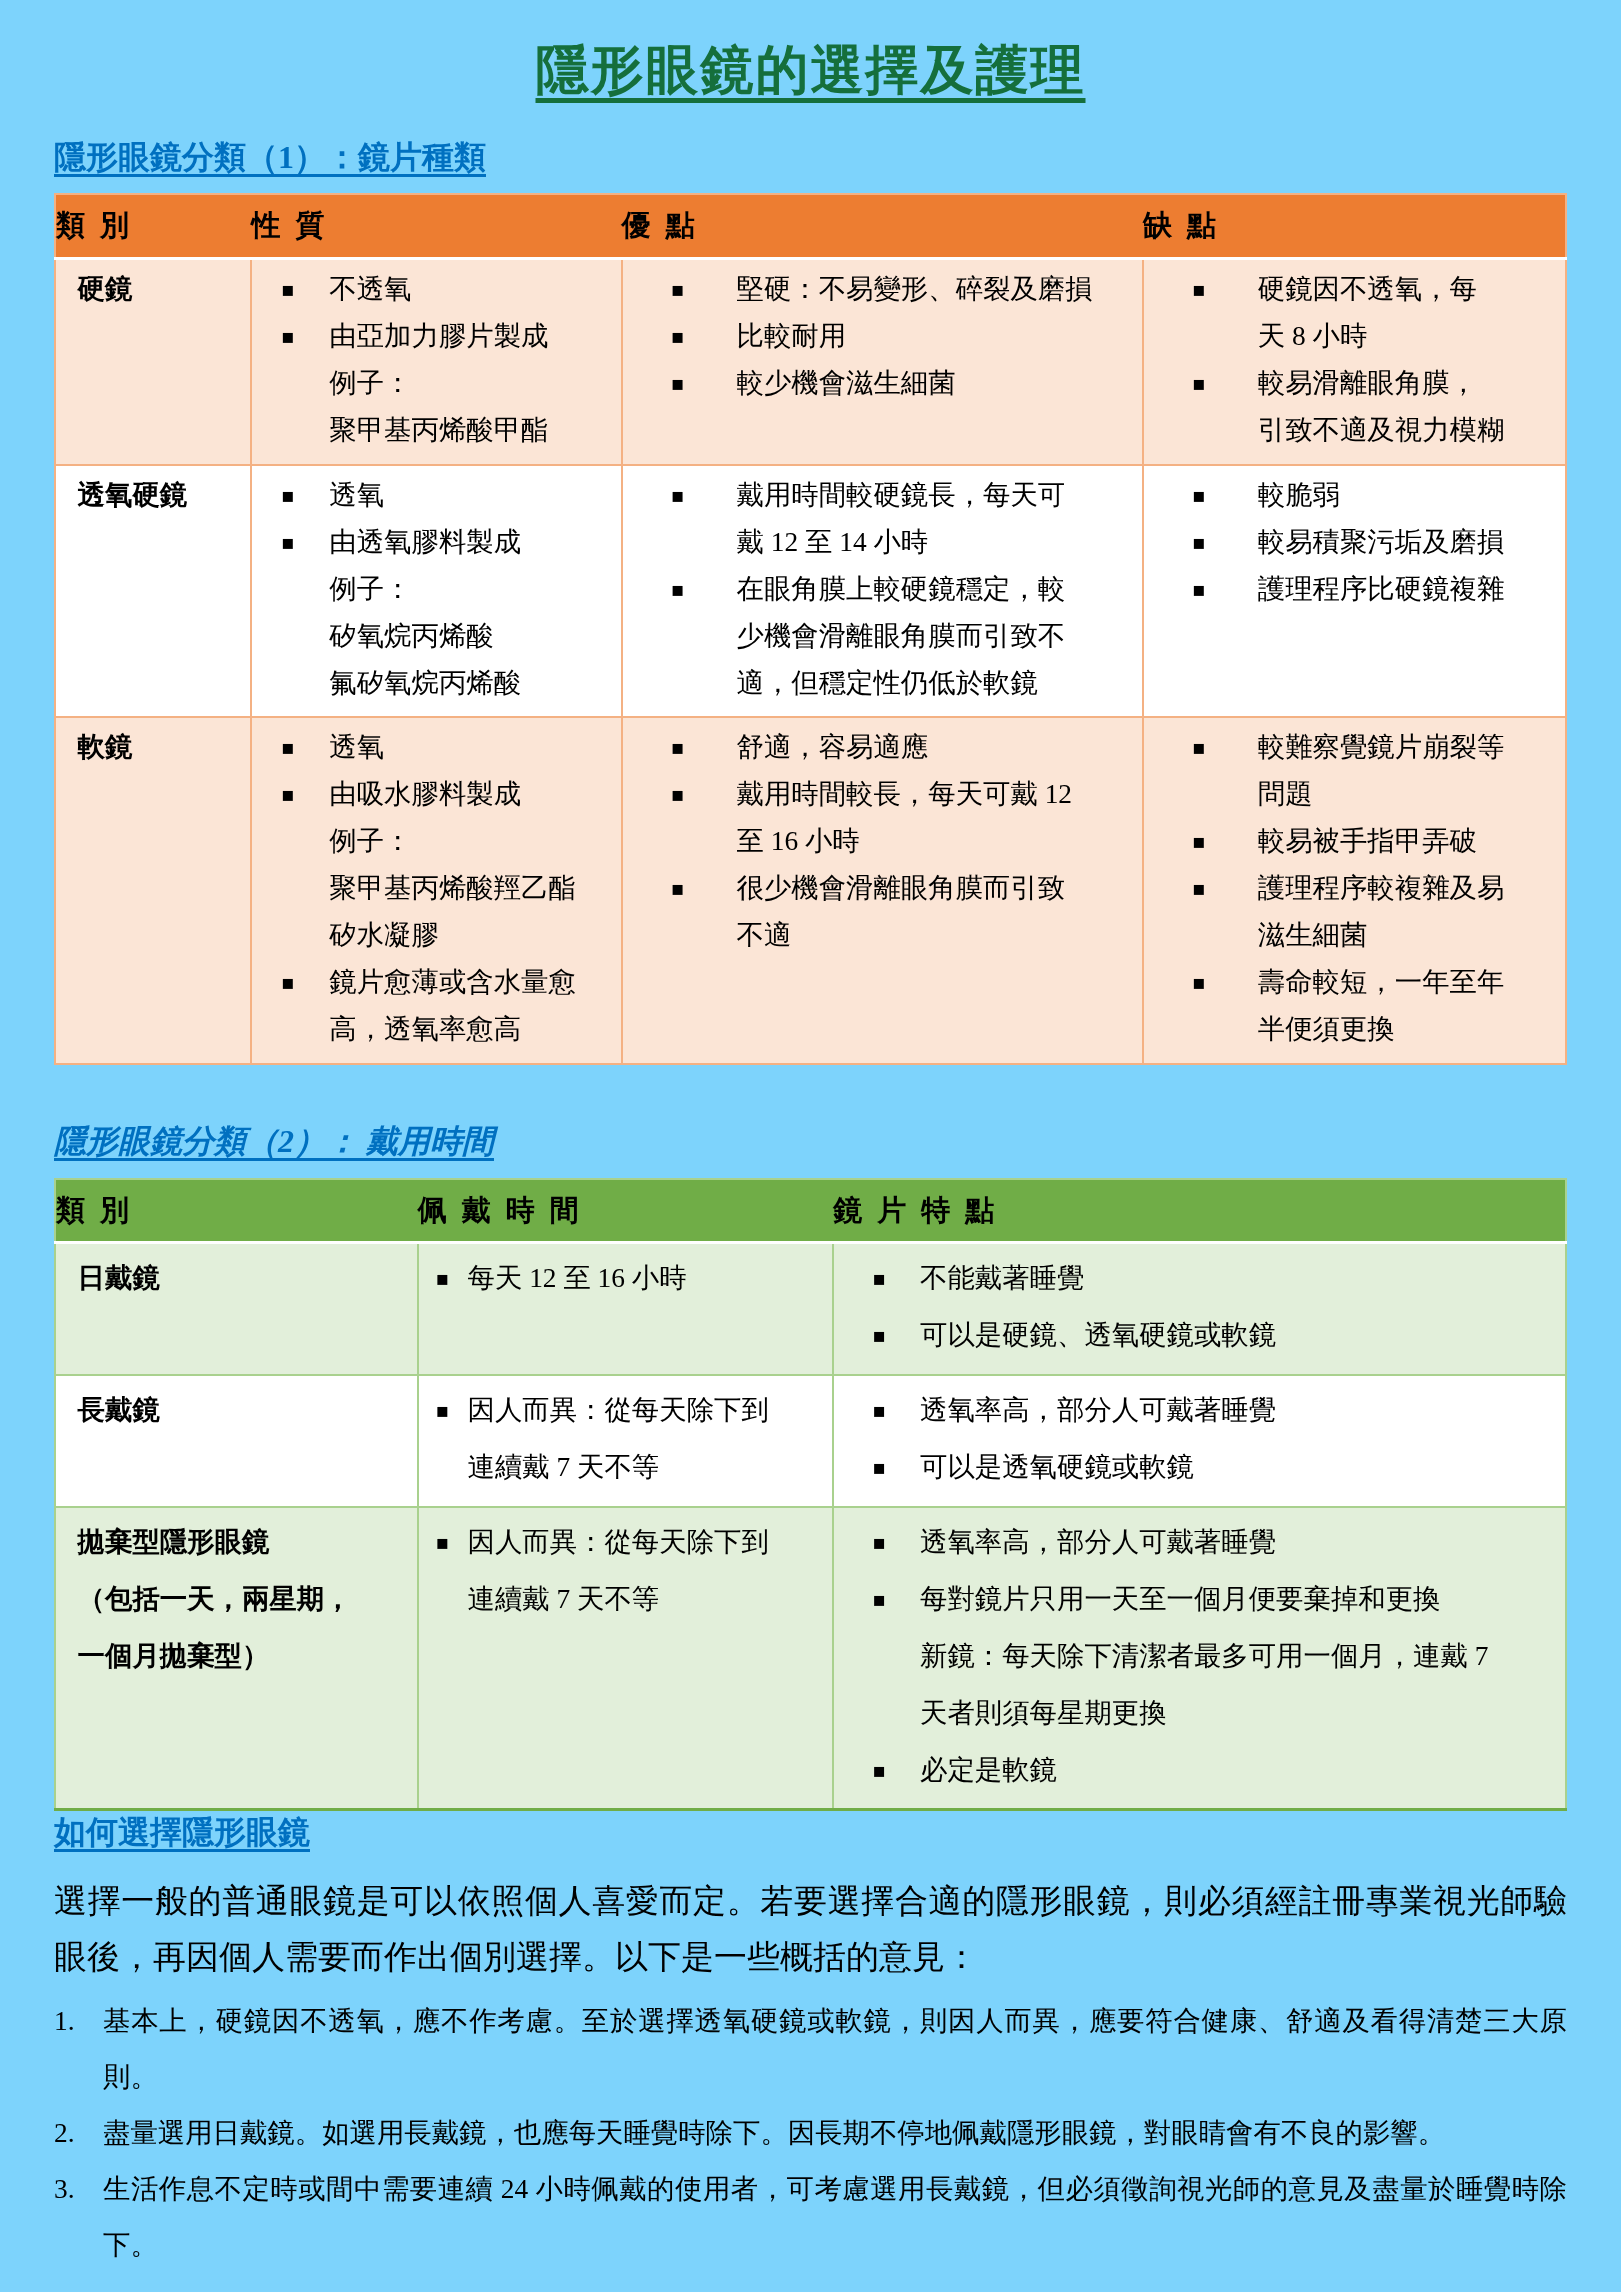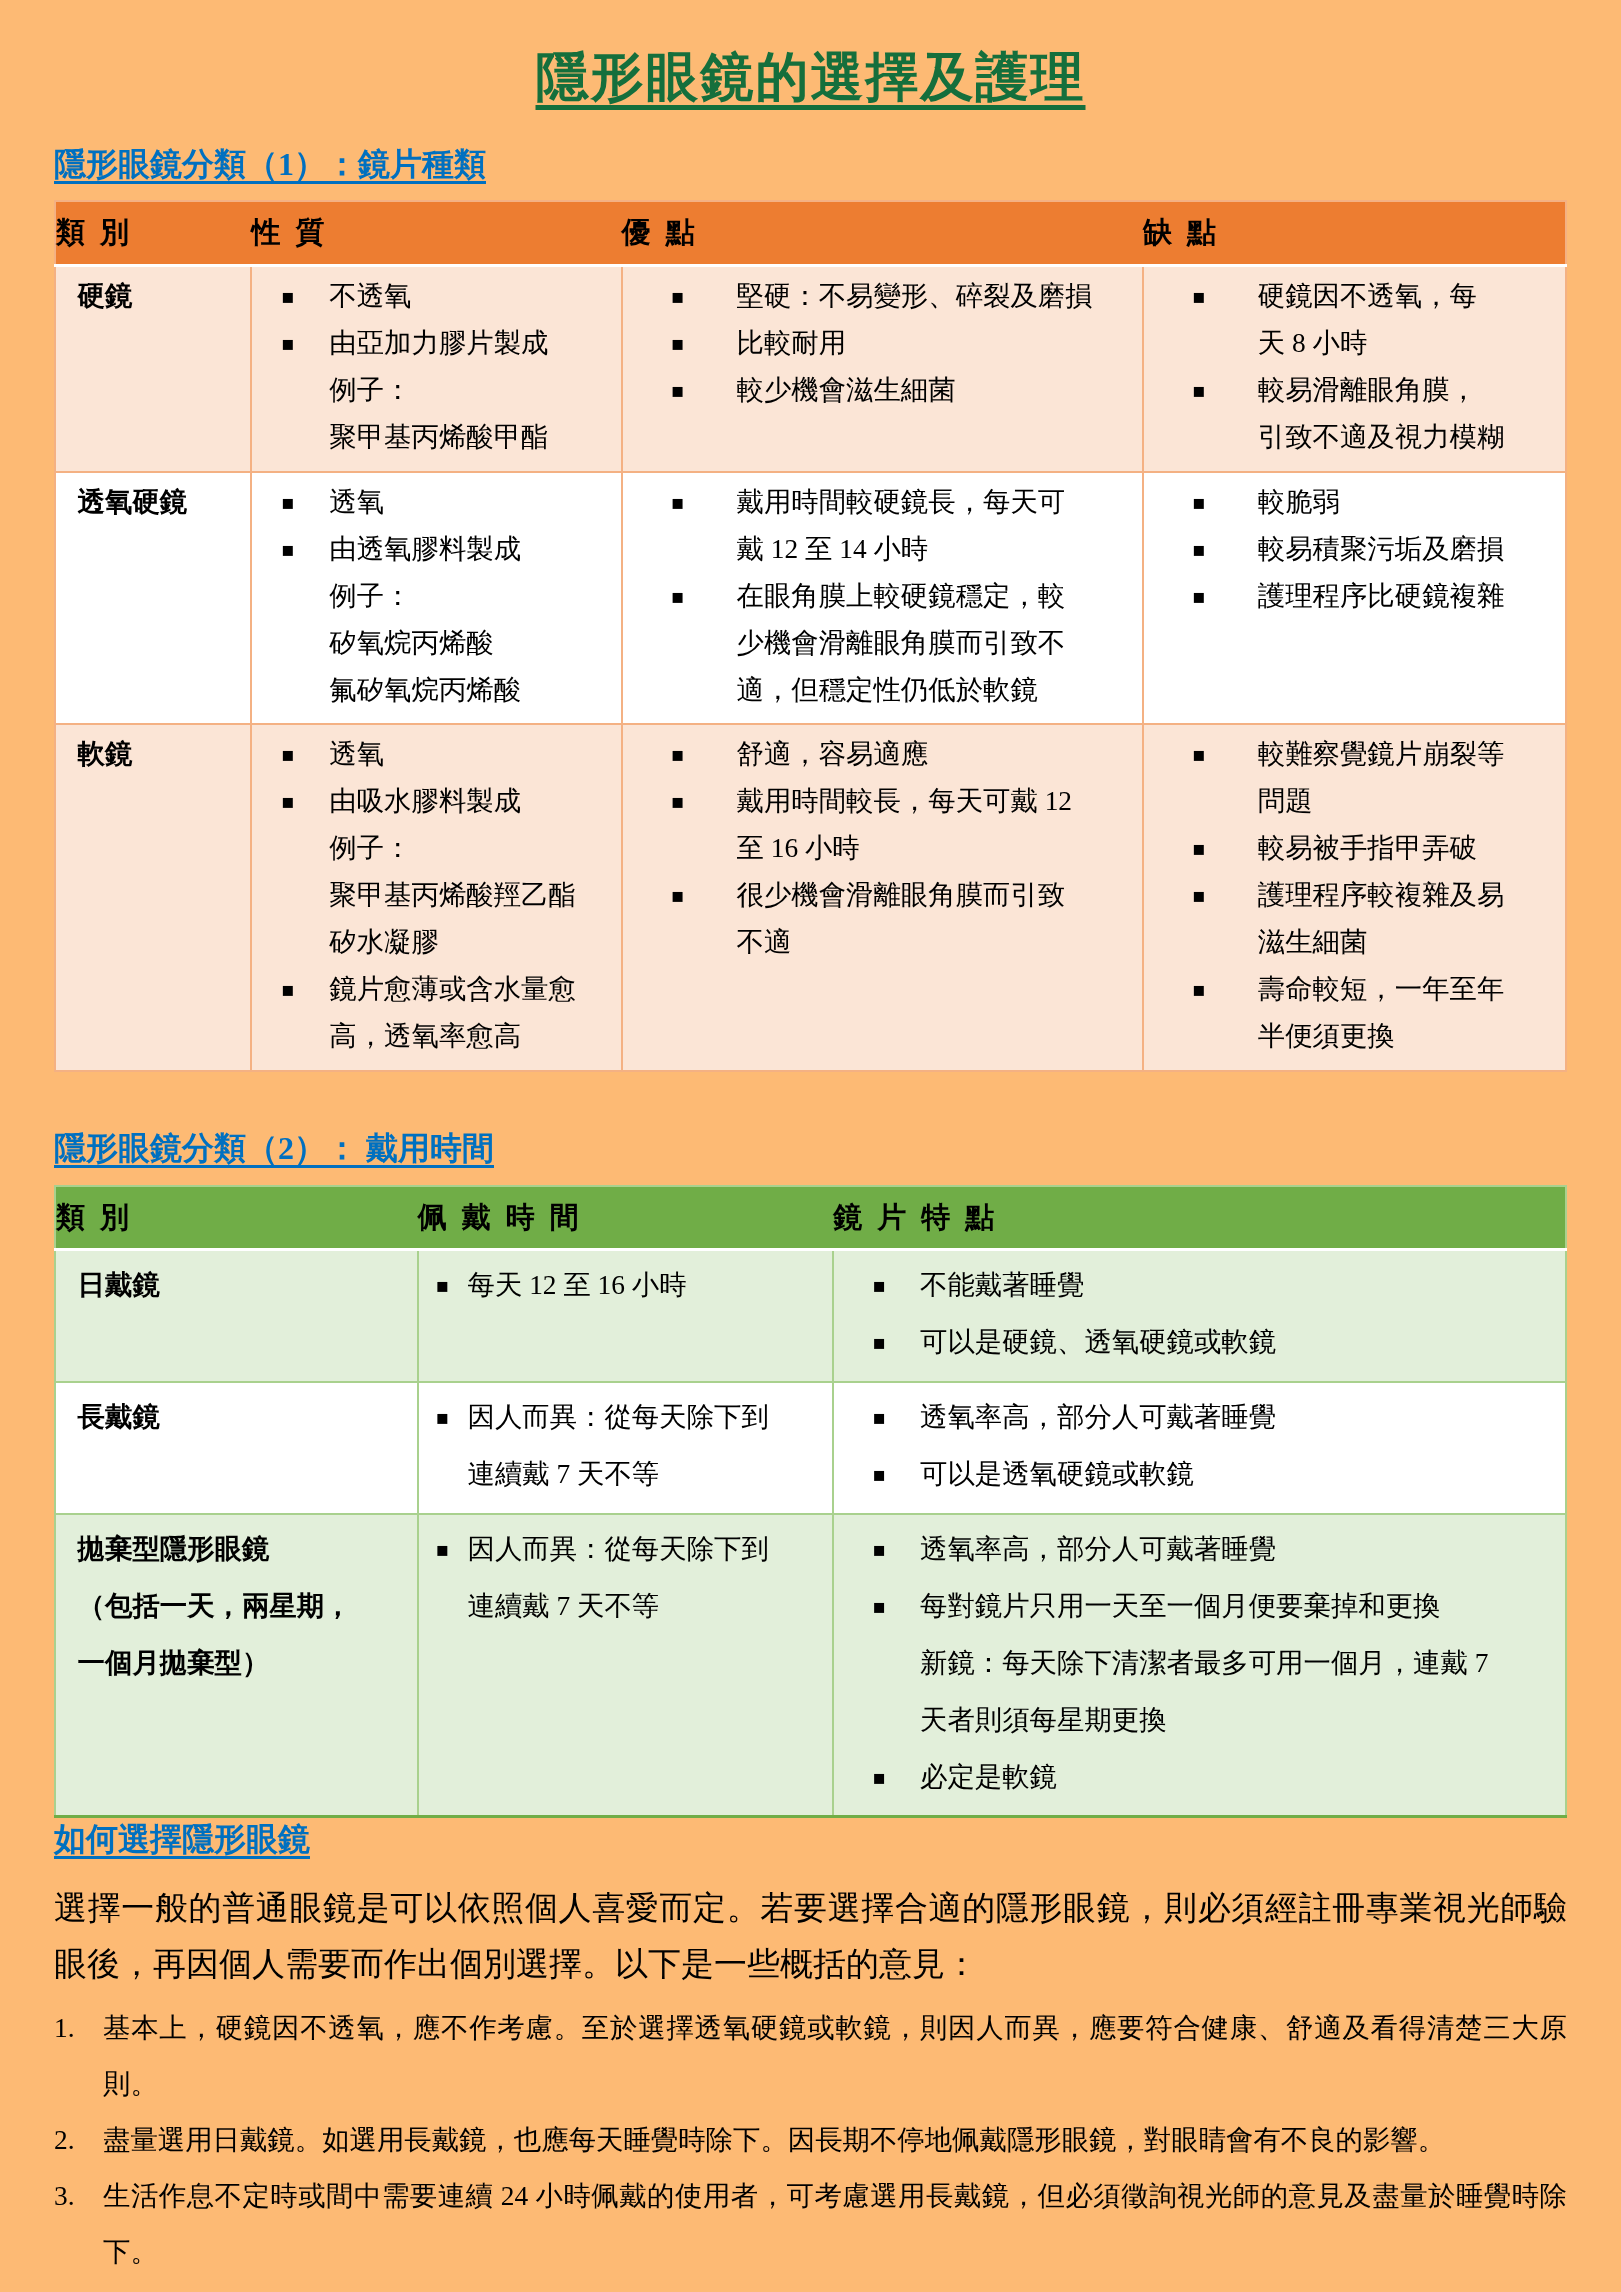--- a/index.html
+++ b/index.html
@@ -11,23 +11,23 @@
     --green-header:#70AD47;
     --green-tint:#E2EFDA;
     --green-border:#A9D18E;
     --ink:#000000;
   }
   html,body{margin:0;padding:0;background:#ffffff;}
   .page{
     position:relative;
     width:1621px;height:2293px;
     box-sizing:border-box;
-    padding:26px 54px 0 54px;
+    padding:19px 54px 0 54px;
     overflow:hidden;
-    background:#fdba74;
+    background:#7dd3fc;
     color:var(--ink);
     font-family:"Liberation Serif","DejaVu Serif",serif;
   }
   
   .doc-title{
     margin:15.7px 0 29px 0;
     text-align:center;
     font-size:53px;
     font-weight:bold;
     letter-spacing:2px;
@@ -40,21 +40,21 @@
   
   .sec-heading{
     margin:0 0 13.7px 0;
     font-size:32px;
     font-weight:bold;
     color:var(--heading-blue);
     text-decoration:underline;
     text-decoration-thickness:2.9px;
     text-underline-offset:5.9px;
   }
-  .sec2 .sec-heading{margin-top:55px;}
+  .sec2 .sec-heading{margin-top:55px;font-style:italic;}
   .sec3 .sec-heading{margin-bottom:17.6px;}
   
   table.tbl{
     width:100%;
     border-collapse:collapse;
     table-layout:fixed;
     font-size:27.4px;
   }
   .tbl th{
     font-size:29px;

